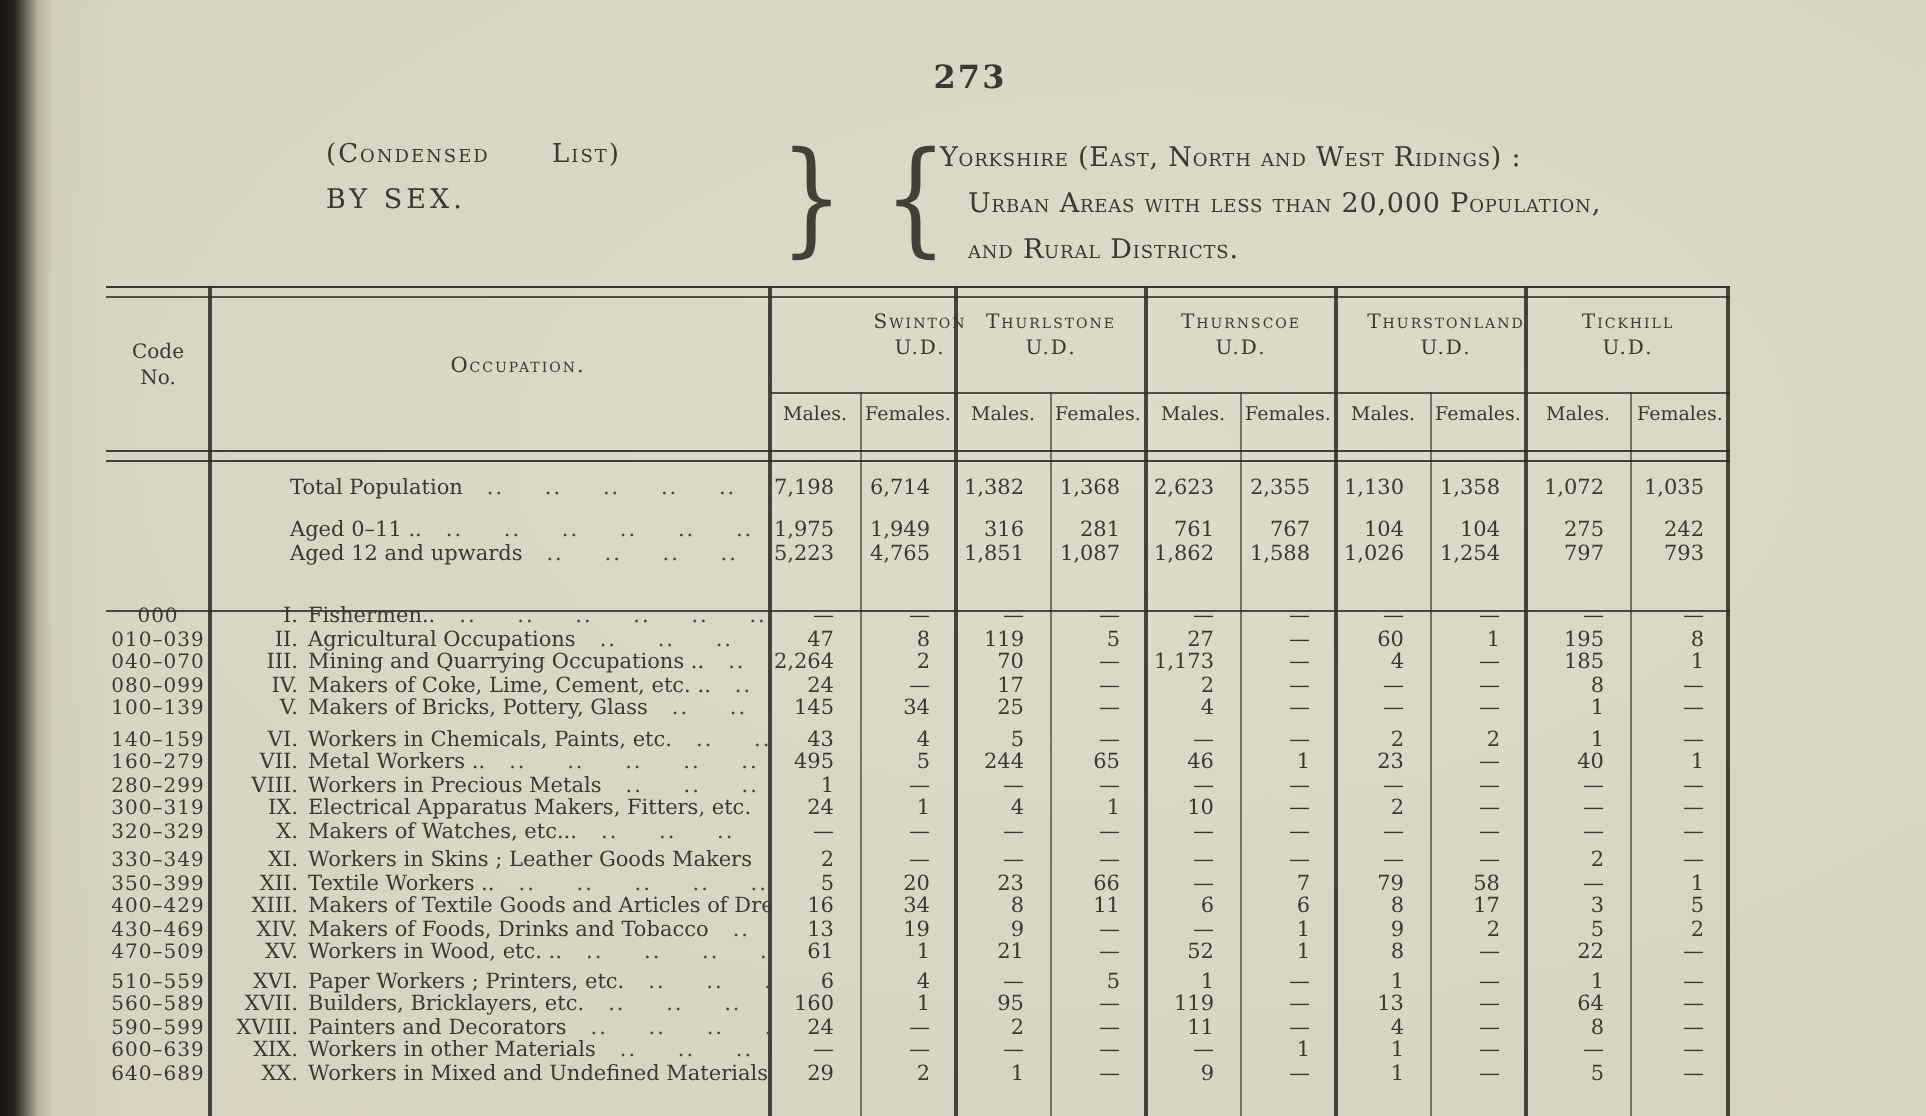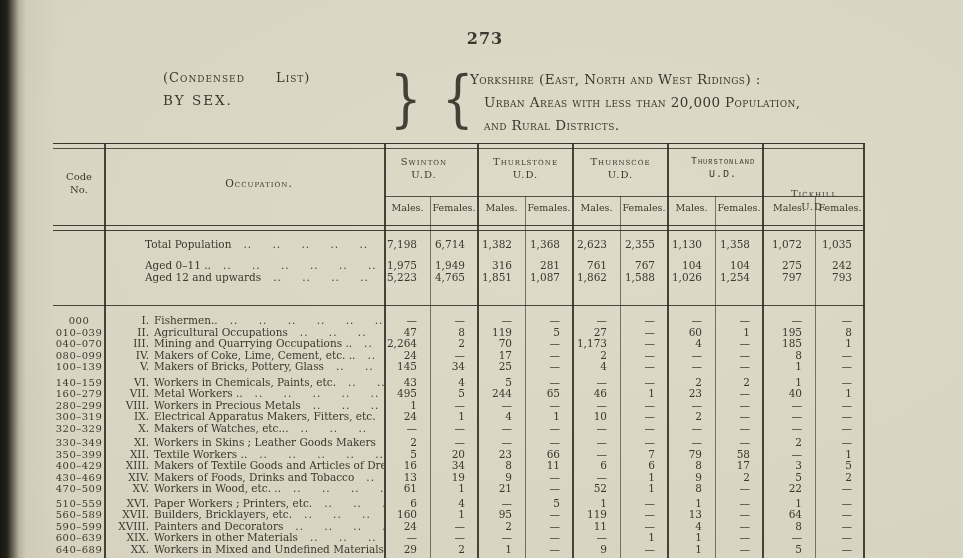--- a/index.html
+++ b/index.html
@@ -60,21 +60,21 @@
   .occcell{display:flex;align-items:baseline;overflow:hidden;white-space:nowrap;}
   .val{text-align:right;padding-right:13px;}
   .dots{flex:1;overflow:hidden;white-space:nowrap;padding-left:12px;
     letter-spacing:1px;word-spacing:16px;color:#45423a;}
   
   .summary{position:absolute;left:0;top:85px;width:812px;height:77px;padding-top:9px;box-sizing:border-box;}
   .srow{height:12px;line-height:12px;}
   .srow:first-child{height:14px;line-height:14px;margin-bottom:8px;}
   .sname{padding-left:40px;}
   
-  .tbody{position:absolute;left:0;top:158px;width:812px;height:253px;
+  .tbody{position:absolute;left:0;top:146px;width:812px;height:253px;
     padding-top:14px;box-sizing:border-box;overflow:hidden;}
   .brow{height:11.5px;line-height:11.5px;}
   .group.g1{margin-top:4px;}
   .group.g2{margin-top:3px;}
   .group.g3{margin-top:3px;}
   .rnum{width:44px;text-align:right;padding-right:5px;flex:none;}
   .partial{margin-top:-5px;}
 </style>
 </head>
 <body>
@@ -117,37 +117,37 @@
     <div class="vl thin" style="left:567px"></div>
     <div class="vl thin" style="left:662px"></div>
     <div class="vl thin" style="left:762px"></div>
 
     <div class="h-code">
       <div>Code</div>
       <div>No.</div>
     </div>
     <div class="h-occ">Occupation.</div>
     <div id="districts">
-        <div class="dhead" style="left: 332px; width: 78px;">
+        <div class="dhead" style="left: 332px; width: 78px; padding-left: 36px;">
           <div class="dname">Swinton</div>
           <div class="dtype">U.D.</div>
         </div>
         <div class="dhead" style="left: 425px; width: 95px;">
           <div class="dname">Thurlstone</div>
           <div class="dtype">U.D.</div>
         </div>
         <div class="dhead" style="left: 520px; width: 95px;">
           <div class="dname">Thurnscoe</div>
           <div class="dtype">U.D.</div>
         </div>
-        <div class="dhead" style="left: 615px; width: 110px; font-family: Liberation Mono, monospace;">
+        <div class="dhead" style="left: 615px; width: 110px;">
           <div class="dname">Thurstonland</div>
           <div class="dtype">U.D.</div>
         </div>
-        <div class="dhead" style="left: 710px; width: 102px; margin-top: 32px;">
+        <div class="dhead" style="left: 710px; width: 102px;">
           <div class="dname">Tickhill</div>
           <div class="dtype">U.D.</div>
         </div>
       </div>
     <div class="subrow" id="subrow">
         <div class="subcell">Males.</div>
         <div class="subcell">Females.</div>
         <div class="subcell">Males.</div>
         <div class="subcell">Females.</div>
         <div class="subcell">Males.</div>

